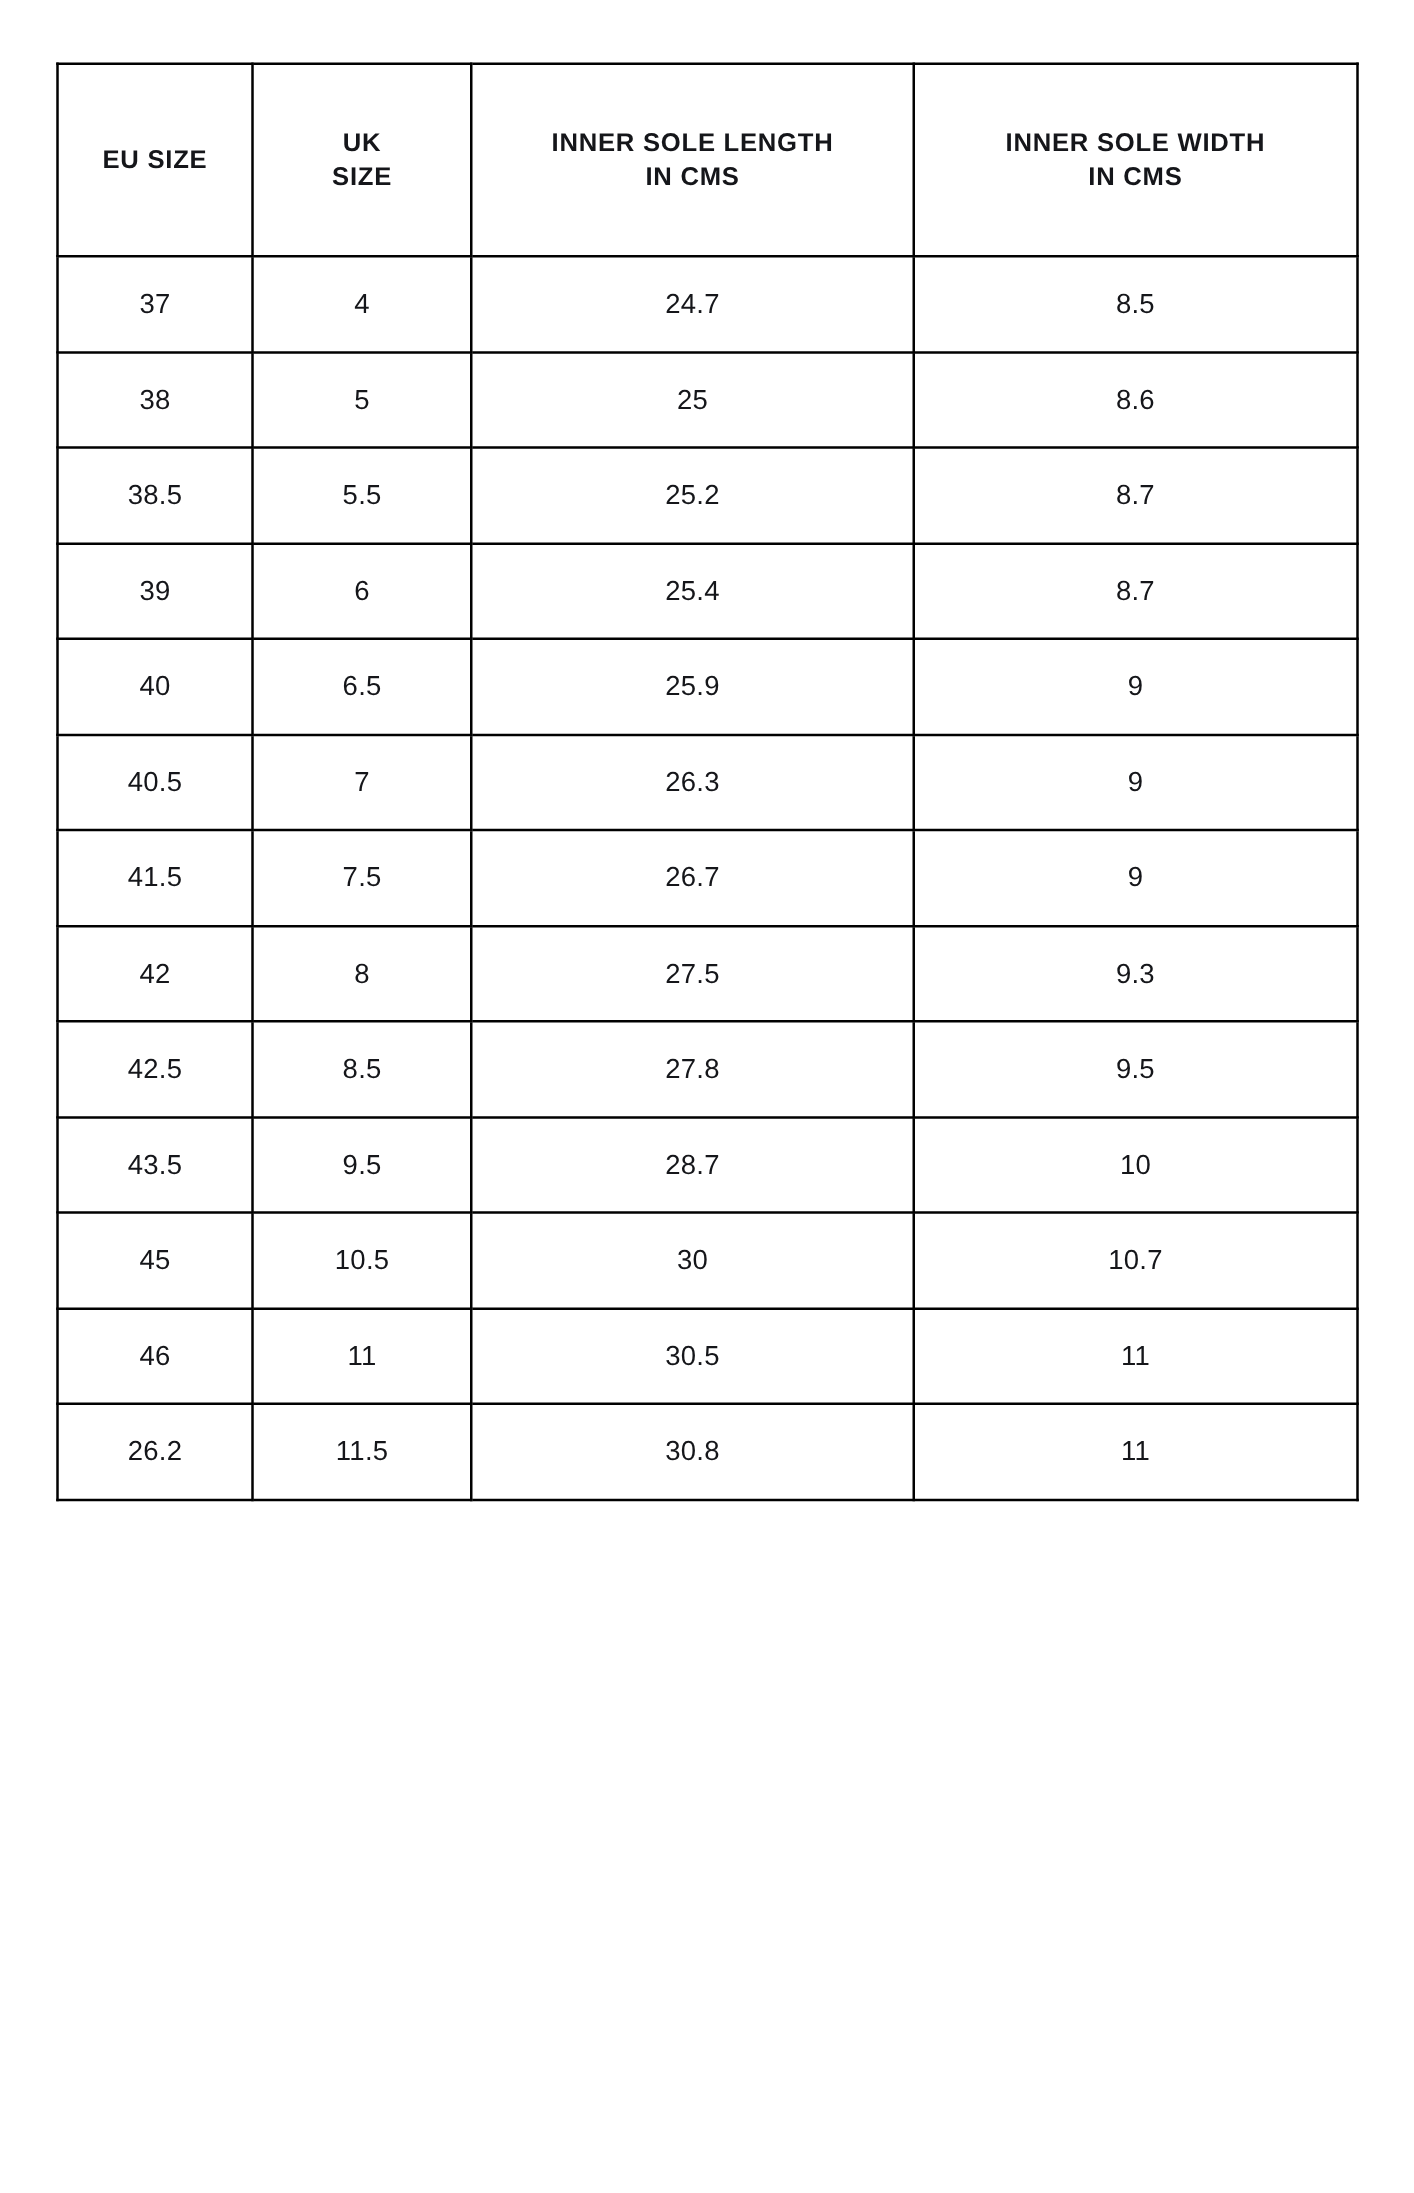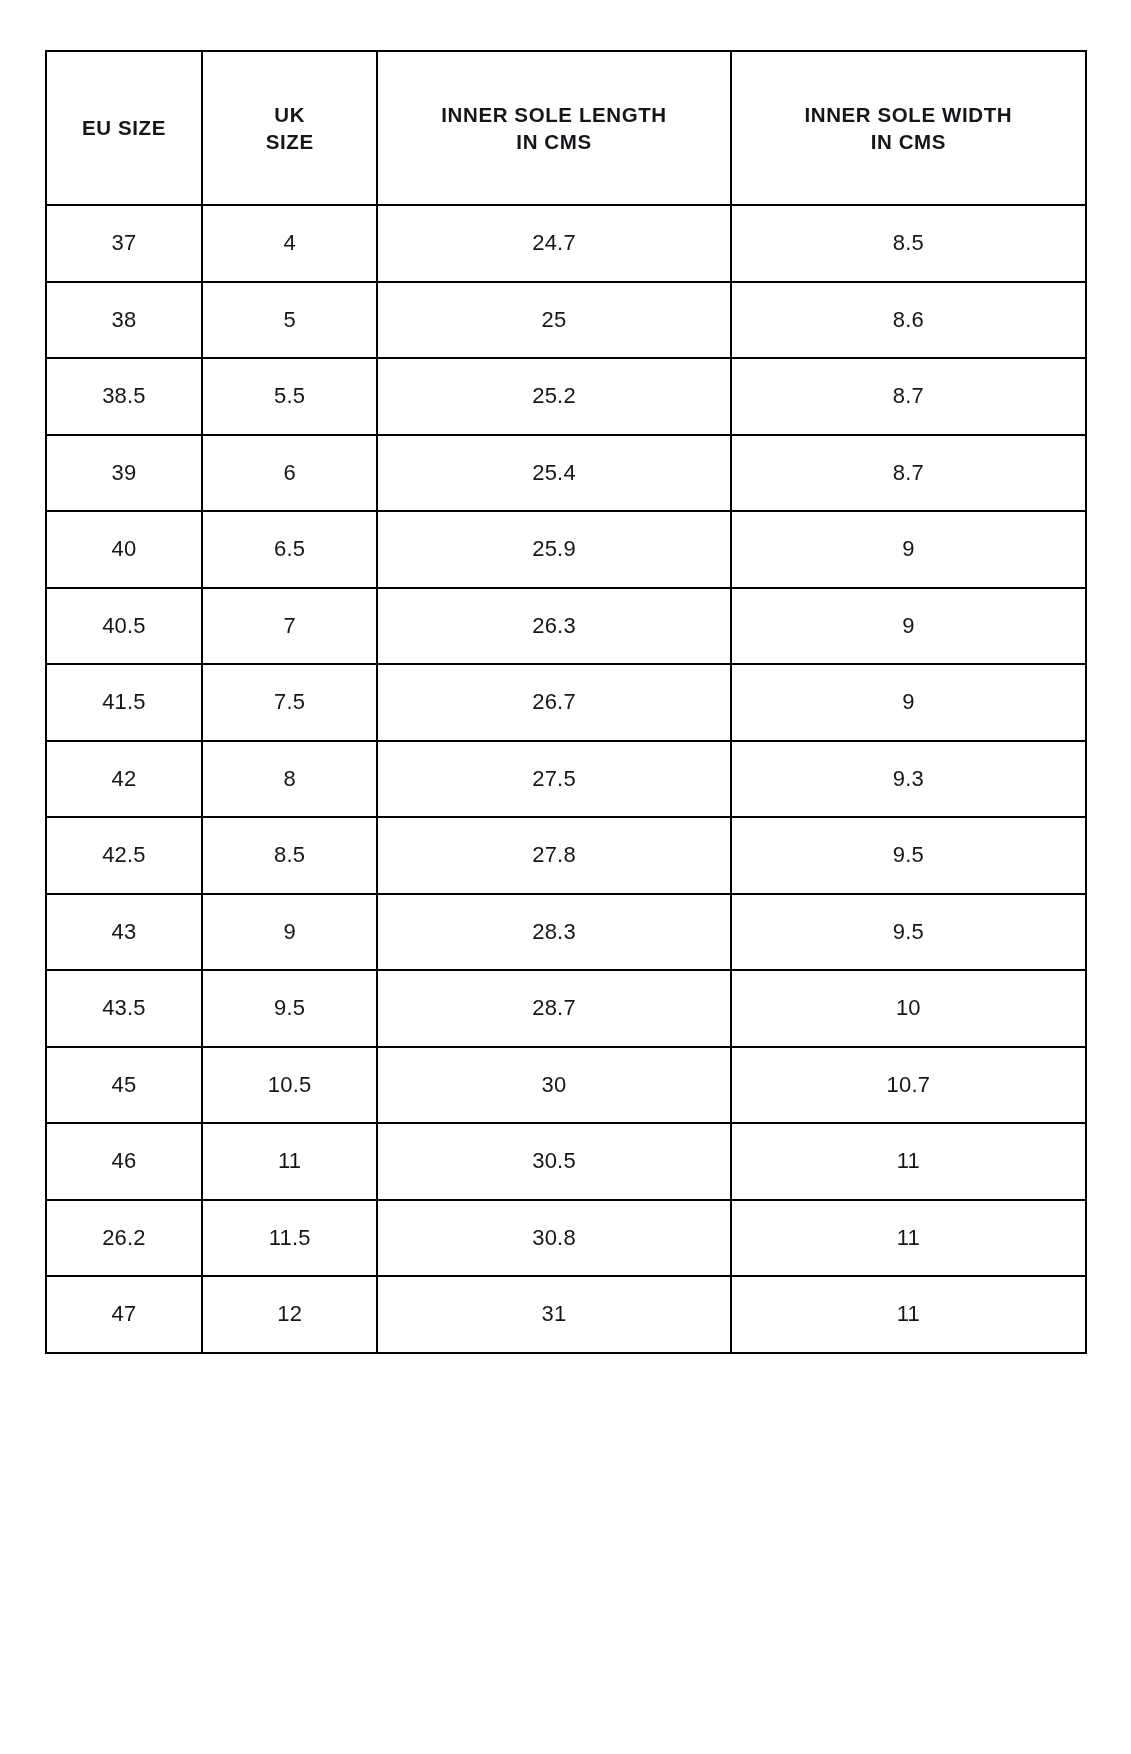--- a/index.html
+++ b/index.html
@@ -133,26 +133,20 @@
         <td>27.5</td>
         <td>9.3</td>
       </tr>
       <tr>
         <td>42.5</td>
         <td>8.5</td>
         <td>27.8</td>
         <td>9.5</td>
       </tr>
       <tr>
-        <td>43</td>
-        <td>9</td>
-        <td>28.3</td>
-        <td>9.5</td>
-      </tr>
-      <tr>
         <td>43.5</td>
         <td>9.5</td>
         <td>28.7</td>
         <td>10</td>
       </tr>
       <tr>
         <td>45</td>
         <td>10.5</td>
         <td>30</td>
         <td>10.7</td>
@@ -162,21 +156,15 @@
         <td>11</td>
         <td>30.5</td>
         <td>11</td>
       </tr>
       <tr>
         <td>26.2</td>
         <td>11.5</td>
         <td>30.8</td>
         <td>11</td>
       </tr>
-      <tr>
-        <td>47</td>
-        <td>12</td>
-        <td>31</td>
-        <td>11</td>
-      </tr>
     </tbody>
   </table>
 </div>
 
 </body></html>

